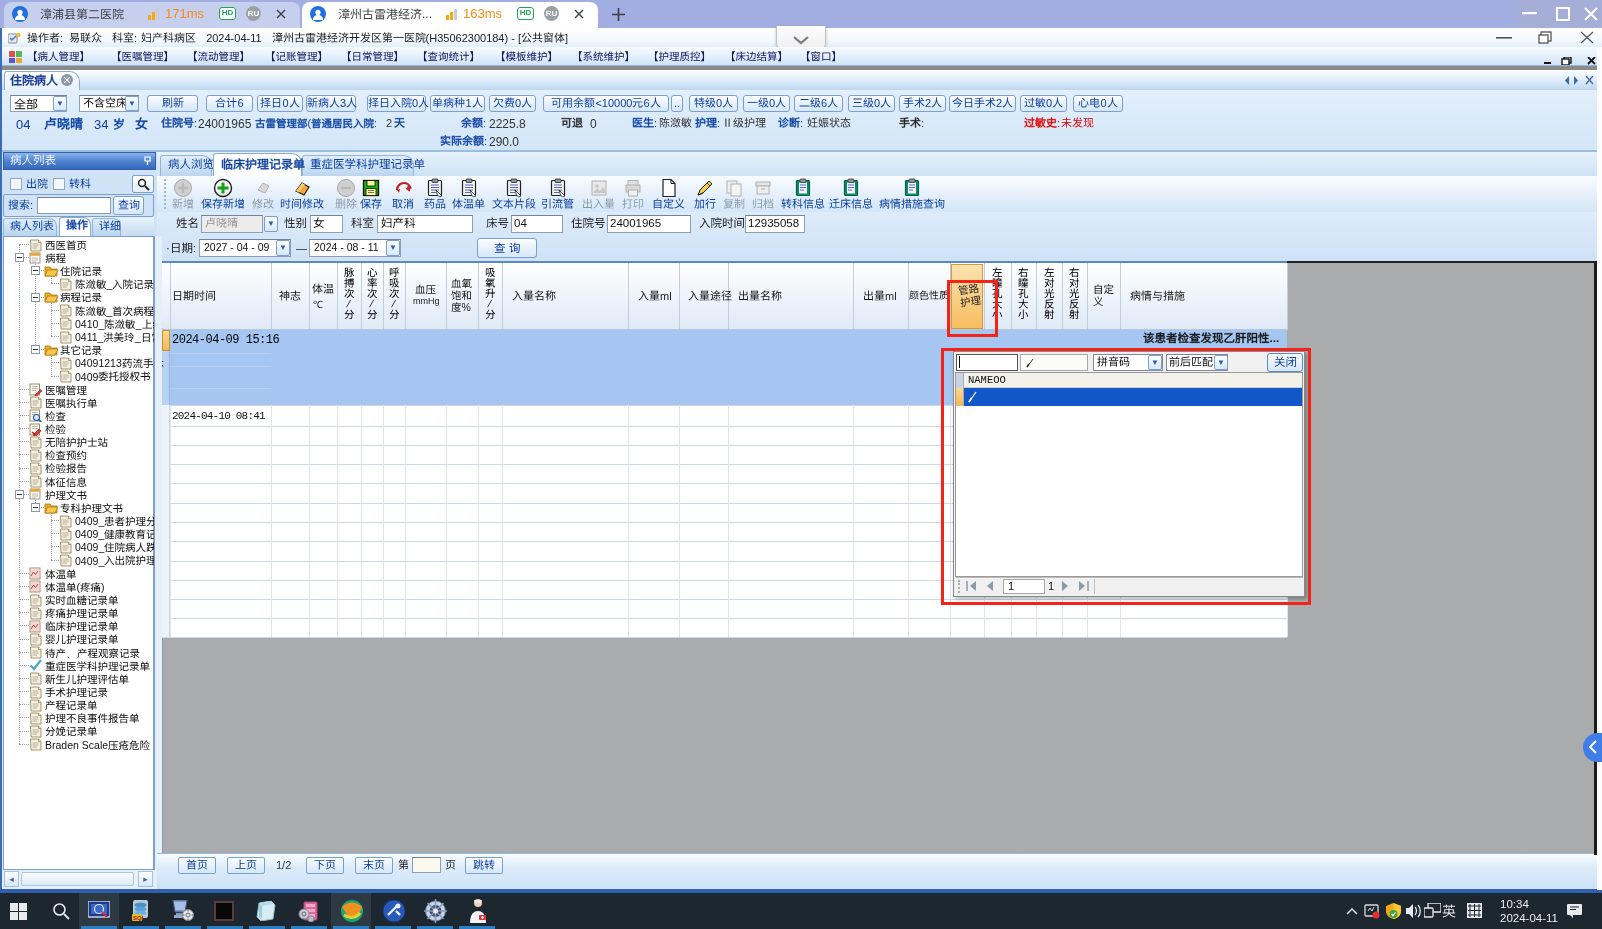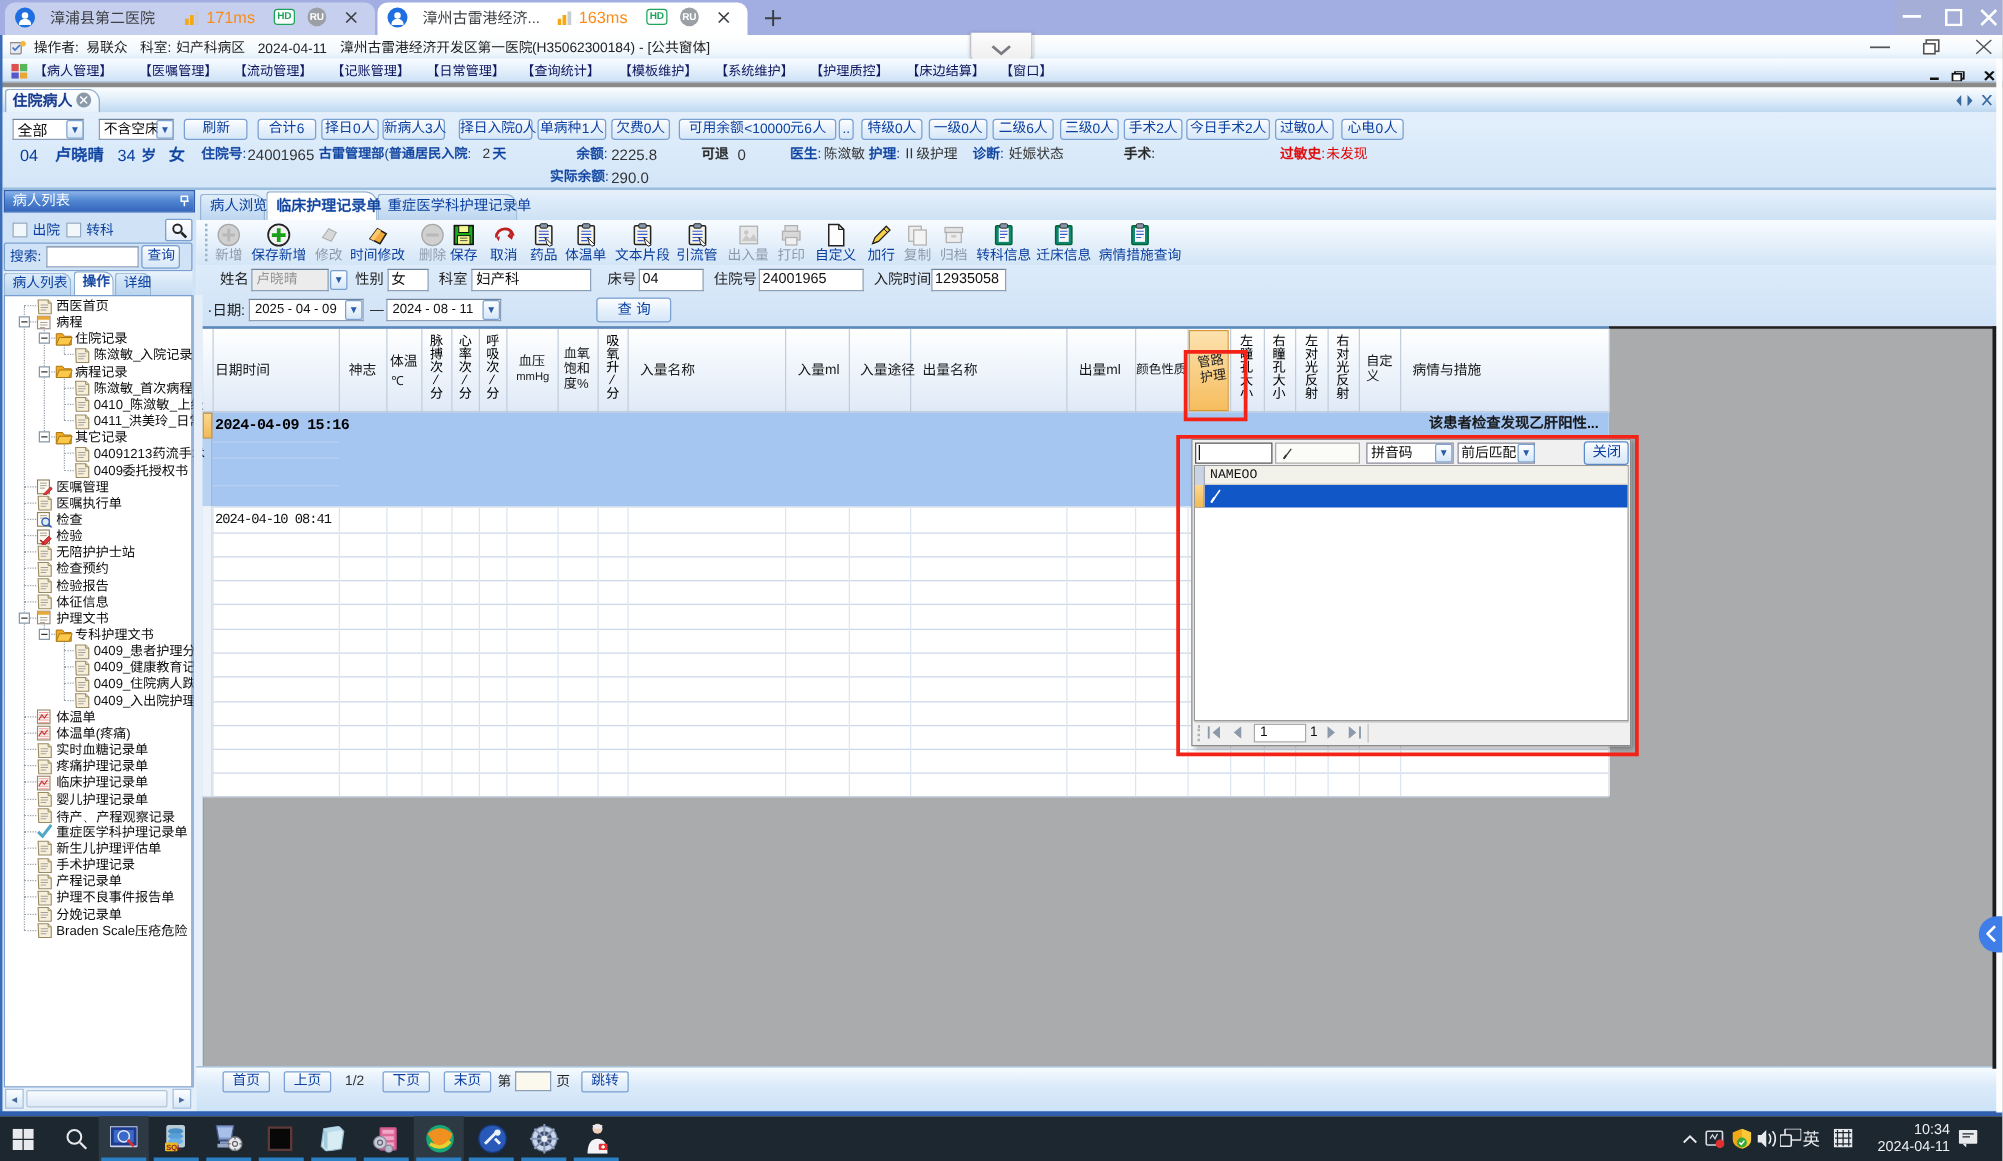--- a/index.html
+++ b/index.html
@@ -770,21 +770,21 @@
       <use href="#g65f6" x="250"></use>
       <use href="#g95f4" x="375"></use>
     </svg></div>
 <div class="fld" style="left:745px;top:215px;width:60px;height:18px"></div>
 <div class="a" style="left:748px;top:217px;font-size:11.5px;color:#111">12935058</div>
 <div class="a" style="left:166px;top:242px;font-size:11.5px;color:#222">·<svg class="z " style="width:23px;height:11.5px" viewBox="0 -110 250 125">
       <use href="#g65e5" x="0"></use>
       <use href="#g671f" x="125"></use>
     </svg><span class="at">:</span></div>
 <div class="fld" style="left:199px;top:239px;width:92px;height:18px"></div>
-<div class="a" style="left:204px;top:241px;font-size:10.5px;color:#111">2025 - 04 - 09</div>
+<div class="a" style="left:204px;top:241px;font-size:10.5px;color:#111">2027 - 04 - 09</div>
 <div class="cmbb" style="left:276px;top:240px;height:16px;line-height:14px">▼</div>
 <div class="a" style="left:296px;top:242px;font-size:11px;color:#222">—</div>
 <div class="fld" style="left:309px;top:239px;width:92px;height:18px"></div>
 <div class="a" style="left:314px;top:241px;font-size:10.5px;color:#111">2024 - 08 - 11</div>
 <div class="cmbb" style="left:386px;top:240px;height:16px;line-height:14px">▼</div>
 <div class="btn" style="left:477px;top:238px;width:60px;height:20px;font-size:11.5px;line-height:18px"><svg class="z " style="width:11.5px;height:11.5px" viewBox="0 -110 125 125">
       <use href="#g67e5" x="0"></use>
     </svg>&nbsp;<svg class="z " style="width:11.5px;height:11.5px" viewBox="0 -110 125 125">
       <use href="#g8be2" x="0"></use>
     </svg></div>
@@ -957,21 +957,21 @@
 <div class="a" style="left:1130px;top:290px;font-size:11px;color:#1a1a1a;white-space:nowrap"><svg class="z " style="width:55px;height:11px" viewBox="0 -110 625 125">
       <use href="#g75c5" x="0"></use>
       <use href="#g60c5" x="125"></use>
       <use href="#g4e0e" x="250"></use>
       <use href="#g63aa" x="375"></use>
       <use href="#g65bd" x="500"></use>
     </svg></div>
 <div class="a" style="left:162px;top:330px;width:1125px;height:75px;background:#a6c6f2"></div>
 <div class="a" style="left:162px;top:330px;width:8px;height:21px;background:linear-gradient(#fbd88e,#f2b855);border:1px solid #c89038"></div>
 <div class="a" style="left:162px;top:351px;width:8px;height:54px;background:#b8d2f4;border-right:1px solid #98b4d8"></div>
-<div class="a" style="left:172px;top:333px;font-size:12px;color:#000;font-weight:bold;font-family:Liberation Mono,monospace;letter-spacing:-.5px">2024-04-09 15:16</div>
+<div class="a" style="left:172px;top:333px;font-size:12px;color:#000;font-weight:normal;font-family:Liberation Mono,monospace;letter-spacing:-.5px">2024-04-09 15:16</div>
 <div class="a" style="left:170px;top:353px;width:101px;height:1px;background:#b8d0f0"></div>
 <div class="a" style="left:170px;top:366px;width:101px;height:1px;background:#b8d0f0"></div>
 <div class="a" style="left:170px;top:388px;width:101px;height:1px;background:#b8d0f0"></div>
 <div class="a" style="left:1143px;top:332px;font-size:11.5px;color:#111"><svg class="z " style="width:126.5px;height:11.5px" viewBox="0 -110 1375 125">
       <g class="fb">
         <use href="#g8be5" x="0"></use>
         <use href="#g60a3" x="125"></use>
         <use href="#g8005" x="250"></use>
         <use href="#g68c0" x="375"></use>
         <use href="#g67e5" x="500"></use>
@@ -1834,21 +1834,21 @@
     <rect x="4" y="0" width="13" height="9" rx="1" fill="none" stroke="#e8eaed" stroke-width="1.3"></rect>
     <rect x="0" y="5" width="9" height="9" rx="1" fill="#1c2730" stroke="#e8eaed" stroke-width="1.3"></rect>
   </svg>
 <div class="a" style="left:1442px;top:903px;font-size:14px;color:#eceef0"><svg class="z " style="width:14px;height:14px" viewBox="0 -110 125 125">
       <use href="#g82f1" x="0"></use>
     </svg></div>
 <svg class="a" style="left:1467px;top:903px" width="15" height="15" viewBox="0 0 15 15">
     <rect x="0" y="0" width="15" height="15" fill="#e8eaed"></rect>
     <path d="M3 1v13M7.5 1v13M12 1v13M1 3h13M1 7.5h13M1 12h13" stroke="#1c2730" stroke-width="1"></path>
   </svg>
-<div class="a" style="left:1500px;top:897px;width:60px;height:28px;font-size:11.5px;color:#eceef0;text-align:right;line-height:14px">10:34<br>2024-04-11</div>
+<div class="a" style="left:1500px;top:897px;width:60px;height:28px;font-size:11.5px;color:#eceef0;text-align:left;line-height:14px">10:34<br>2024-04-11</div>
 <svg class="a" style="left:1567px;top:904px" width="15" height="14" viewBox="0 0 15 14">
     <rect x="0" y="0" width="15" height="11" rx="1" fill="#e8eaed"></rect>
     <path d="M3 3h9M3 5.5h6" stroke="#1c2730"></path>
     <path d="M3 11l3 3v-3z" fill="#e8eaed"></path>
   </svg>
 <svg width="0" height="0" style="position:absolute">
     <defs>
       <path id="g2161" d="M38 0L50 0L50-92L38-92ZM75 0L87 0L87-92L75-92Z"></path>
       <path id="g3010" d="M121-105L121-106L83-106L83 11L121 11L121 10C107-1 96-22 96-48C96-73 107-94 121-105Z"></path>
       <path id="g3011" d="M42 11L42-106L4-106L4-105C18-94 29-73 29-48C29-22 18-1 4 10L4 11Z"></path>

